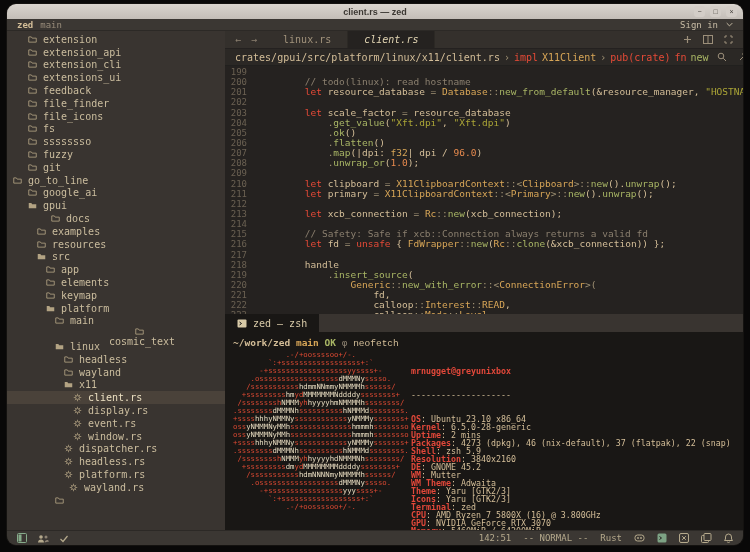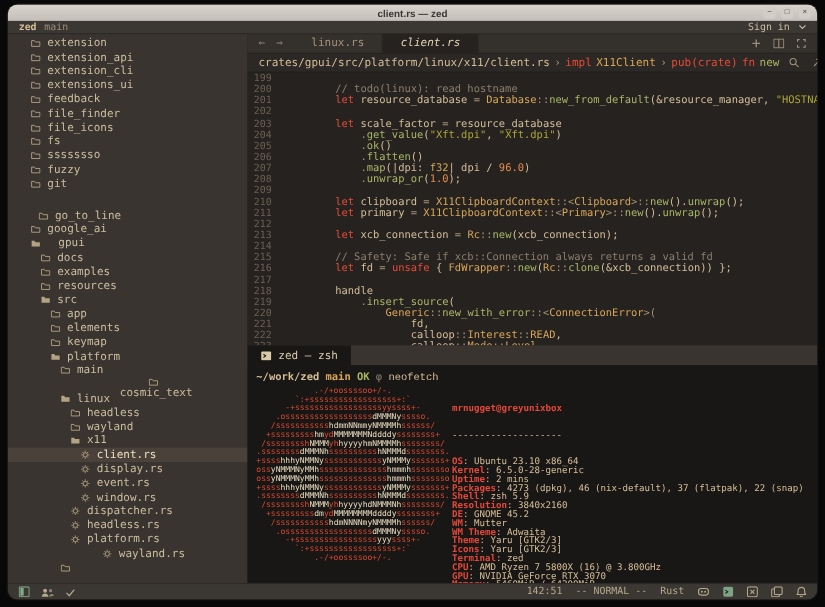--- a/index.html
+++ b/index.html
@@ -176,58 +176,58 @@
               <path d="M1 2.5h3.4l1.2 1.7H11v5.3H1z" fill="none" stroke="currentColor" stroke-width="1.1"></path>
             </svg>
             <span>fuzzy</span>
           </div>
           <div class="tree-row" style="padding-left: 21px;">
             <svg width="9" height="9" viewBox="0 0 12 12" class="ticon">
               <path d="M1 2.5h3.4l1.2 1.7H11v5.3H1z" fill="none" stroke="currentColor" stroke-width="1.1"></path>
             </svg>
             <span>git</span>
           </div>
-          <div class="tree-row" style="padding-left: 28px; margin-top: 16px;">
+          <div class="tree-row" style="padding-left: 6px;">
             <svg width="9" height="9" viewBox="0 0 12 12" class="ticon">
               <path d="M1 2.5h3.4l1.2 1.7H11v5.3H1z" fill="none" stroke="currentColor" stroke-width="1.1"></path>
             </svg>
             <span>go_to_line</span>
           </div>
           <div class="tree-row" style="padding-left: 21px;">
             <svg width="9" height="9" viewBox="0 0 12 12" class="ticon">
               <path d="M1 2.5h3.4l1.2 1.7H11v5.3H1z" fill="none" stroke="currentColor" stroke-width="1.1"></path>
             </svg>
             <span>google_ai</span>
           </div>
-          <div class="tree-row" style="padding-left: 21px; gap: 10px;">
+          <div class="tree-row" style="padding-left: 21px;">
             <svg width="9" height="9" viewBox="0 0 12 12" class="ticon">
               <path d="M1 2.5h3.4l1.2 1.7H11v5.3H1z" fill="currentColor"></path>
             </svg>
             <span>gpui</span>
           </div>
+          <div class="tree-row" style="padding-left: 44px;">
+            <svg width="9" height="9" viewBox="0 0 12 12" class="ticon">
+              <path d="M1 2.5h3.4l1.2 1.7H11v5.3H1z" fill="none" stroke="currentColor" stroke-width="1.1"></path>
+            </svg>
+            <span>docs</span>
+          </div>
           <div class="tree-row" style="padding-left: 30px;">
             <svg width="9" height="9" viewBox="0 0 12 12" class="ticon">
               <path d="M1 2.5h3.4l1.2 1.7H11v5.3H1z" fill="none" stroke="currentColor" stroke-width="1.1"></path>
             </svg>
-            <span>docs</span>
+            <span>examples</span>
           </div>
           <div class="tree-row" style="padding-left: 30px;">
             <svg width="9" height="9" viewBox="0 0 12 12" class="ticon">
               <path d="M1 2.5h3.4l1.2 1.7H11v5.3H1z" fill="none" stroke="currentColor" stroke-width="1.1"></path>
             </svg>
-            <span>examples</span>
+            <span>resources</span>
           </div>
           <div class="tree-row" style="padding-left: 30px;">
             <svg width="9" height="9" viewBox="0 0 12 12" class="ticon">
-              <path d="M1 2.5h3.4l1.2 1.7H11v5.3H1z" fill="none" stroke="currentColor" stroke-width="1.1"></path>
-            </svg>
-            <span>resources</span>
-          </div>
-          <div class="tree-row" style="padding-left: 30px;">
-            <svg width="9" height="9" viewBox="0 0 12 12" class="ticon">
               <path d="M1 2.5h3.4l1.2 1.7H11v5.3H1z" fill="currentColor"></path>
             </svg>
             <span>src</span>
           </div>
           <div class="tree-row" style="padding-left: 39px;">
             <svg width="9" height="9" viewBox="0 0 12 12" class="ticon">
               <path d="M1 2.5h3.4l1.2 1.7H11v5.3H1z" fill="none" stroke="currentColor" stroke-width="1.1"></path>
             </svg>
             <span>app</span>
           </div>
@@ -327,21 +327,21 @@
             </svg>
             <span>headless.rs</span>
           </div>
           <div class="tree-row" style="padding-left: 57px;">
             <svg width="9" height="9" viewBox="0 0 12 12" class="ticon">
               <circle cx="6" cy="6" r="2.6" fill="none" stroke="currentColor" stroke-width="1.1"></circle>
               <path d="M6 1v2M6 9v2M1 6h2M9 6h2M2.5 2.5l1.4 1.4M8.1 8.1l1.4 1.4M9.5 2.5L8.1 3.9M3.9 8.1L2.5 9.5" stroke="currentColor" stroke-width="1"></path>
             </svg>
             <span>platform.rs</span>
           </div>
-          <div class="tree-row" style="padding-left: 86px;">
+          <div class="tree-row" style="padding-left: 62px;">
             <svg width="9" height="9" viewBox="0 0 12 12" class="ticon">
               <circle cx="6" cy="6" r="2.6" fill="none" stroke="currentColor" stroke-width="1.1"></circle>
               <path d="M6 1v2M6 9v2M1 6h2M9 6h2M2.5 2.5l1.4 1.4M8.1 8.1l1.4 1.4M9.5 2.5L8.1 3.9M3.9 8.1L2.5 9.5" stroke="currentColor" stroke-width="1"></path>
             </svg>
             <span>wayland.rs</span>
           </div>
           <div class="tree-row" style="padding-left: 48px;">
             <svg width="9" height="9" viewBox="0 0 12 12" class="ticon">
               <path d="M1 2.5h3.4l1.2 1.7H11v5.3H1z" fill="none" stroke="currentColor" stroke-width="1.1"></path>
             </svg>

